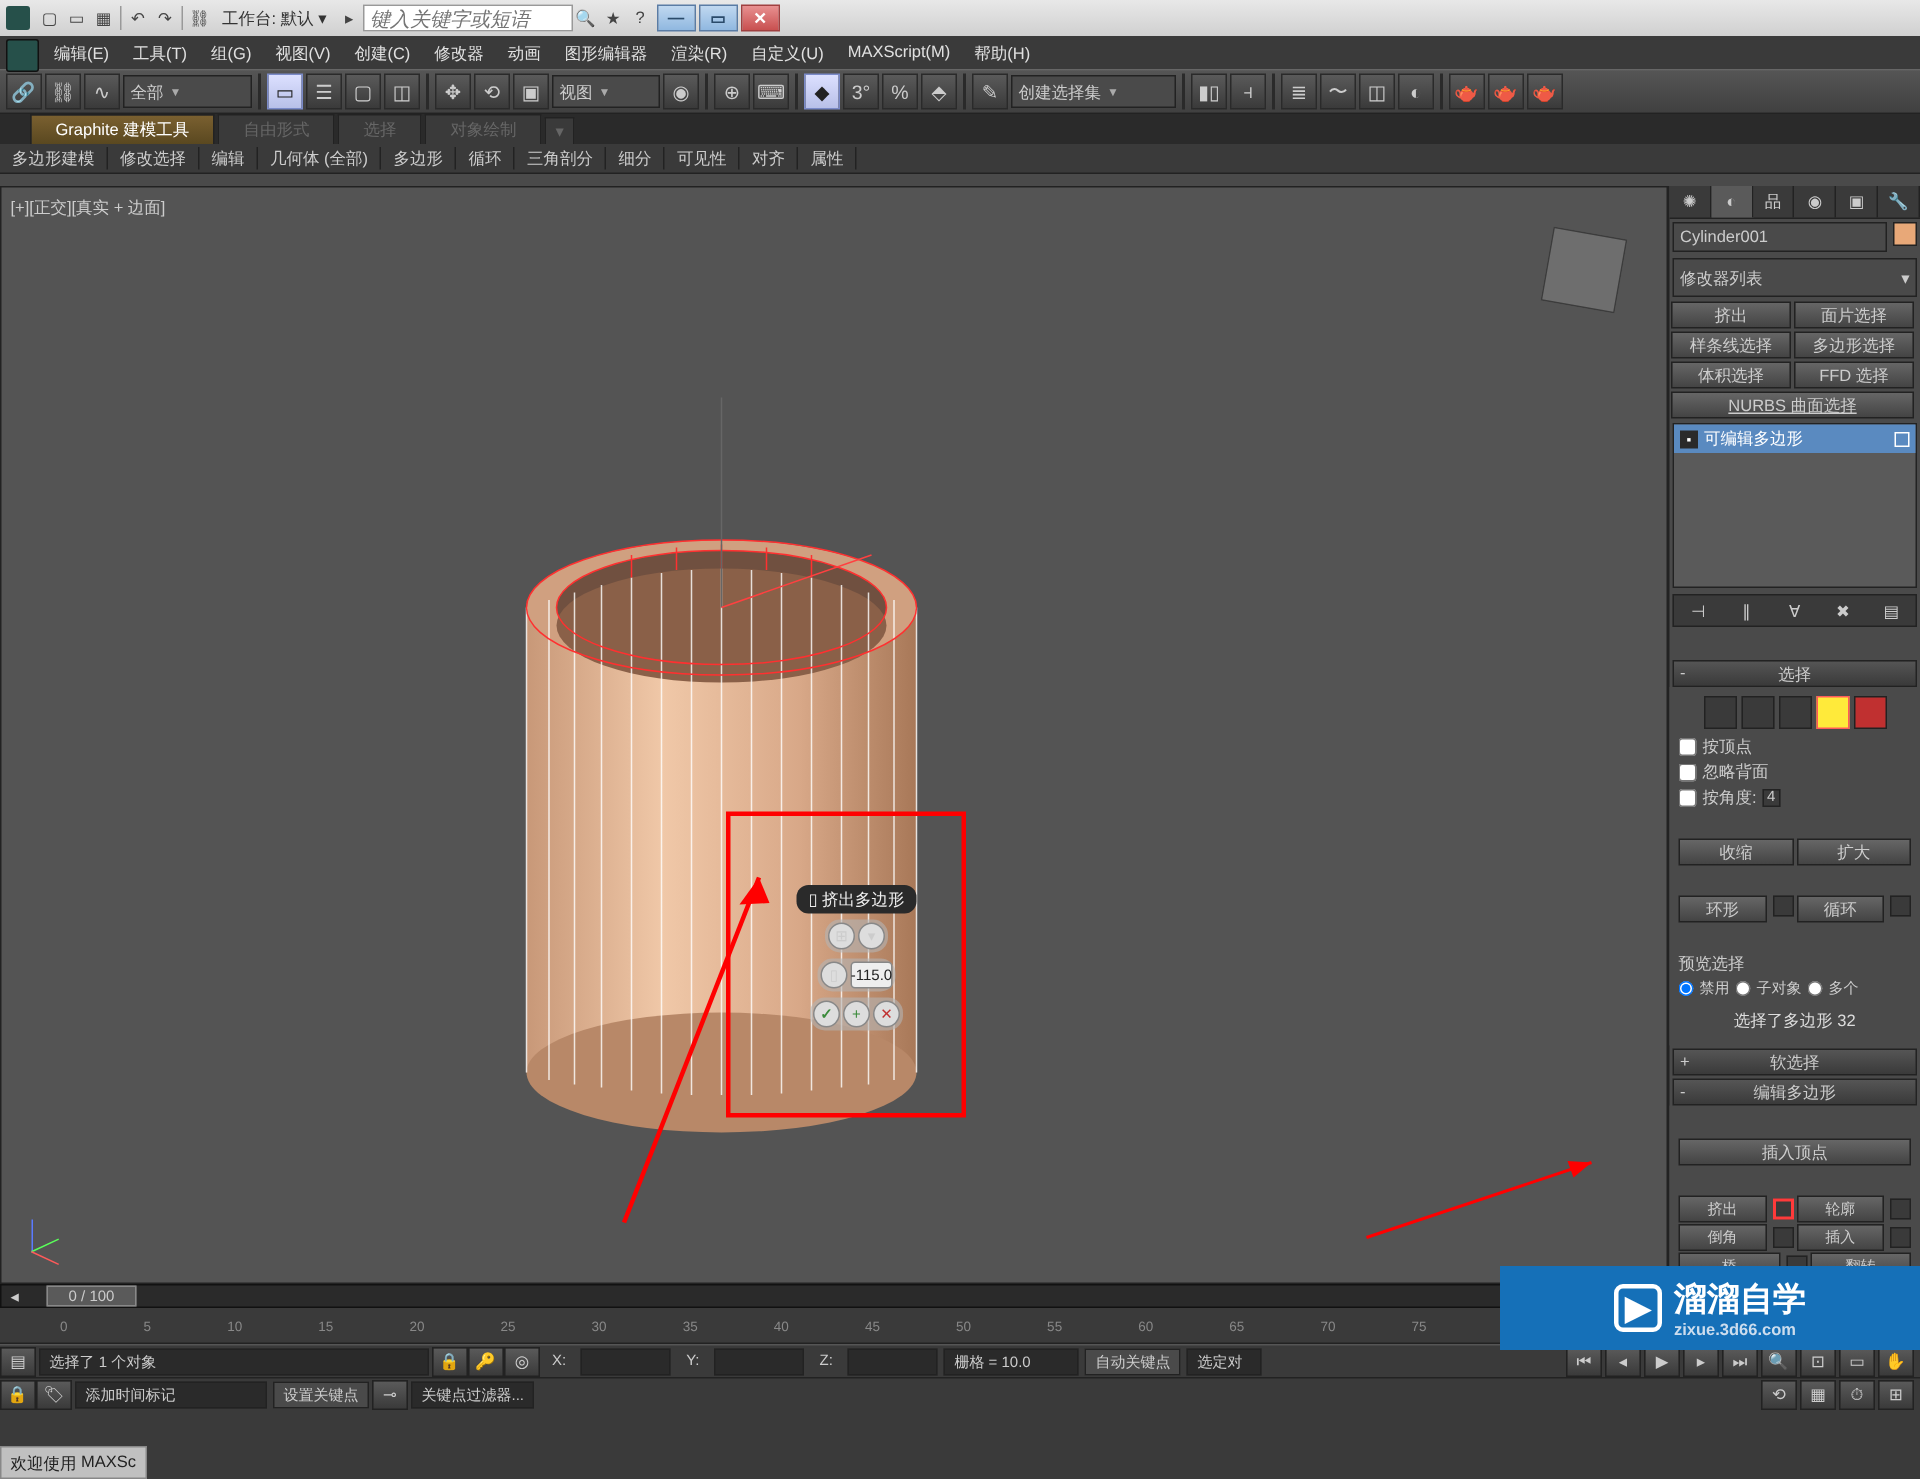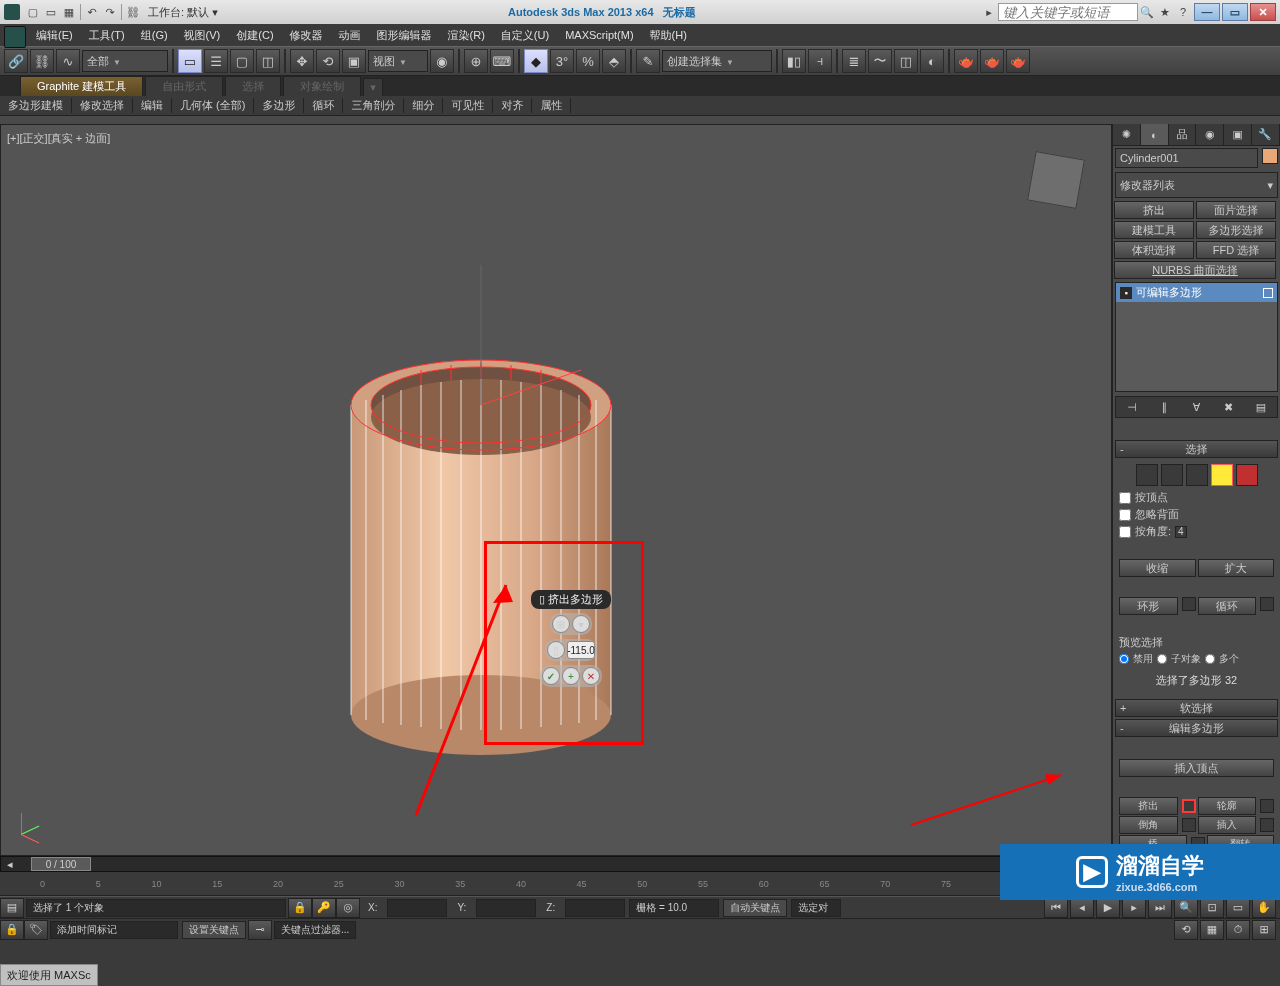--- a/index.html
+++ b/index.html
@@ -126,21 +126,20 @@
   <div class="ico"></div>
   <div class="tb">▢</div>
   <div class="tb">▭</div>
   <div class="tb">▦</div>
   <div class="sep"></div>
   <div class="tb">↶</div>
   <div class="tb">↷</div>
   <div class="sep"></div>
   <div class="tb">⛓</div>
   <div class="worksp"><span>工作台: 默认</span> ▾</div>
-  <div class="title-center"><span>Autodesk 3ds Max  2013 x64</span>&nbsp;&nbsp;&nbsp;<span>无标题</span></div>
   <div class="tb">▸</div>
   <input class="search" placeholder="键入关键字或短语" style="">
   <div class="tb">🔍</div>
   <div class="tb">★</div>
   <div class="tb">?</div>
   <div class="winbtn">—</div>
   <div class="winbtn">▭</div>
   <div class="winbtn close">✕</div>
 </div>
 
@@ -170,21 +169,21 @@
     </div>
   <div class="vsep"></div>
   <div class="tbtn sel">▭</div>
   <div class="tbtn">☰</div>
   <div class="tbtn">▢</div>
   <div class="tbtn">◫</div>
   <div class="vsep"></div>
   <div class="tbtn">✥</div>
   <div class="tbtn">⟲</div>
   <div class="tbtn">▣</div>
-  <div class="tdrop" style="width:60px">
+  <div class="tdrop" style="width:72px">
       <span>视图</span>
       <span class="arr"></span>
     </div>
   <div class="tbtn">◉</div>
   <div class="vsep"></div>
   <div class="tbtn">⊕</div>
   <div class="tbtn">⌨</div>
   <div class="vsep"></div>
   <div class="tbtn sel">◆</div>
   <div class="tbtn">3°</div>
@@ -332,21 +331,21 @@
       <div class="cp-name" style="flex:1">Cylinder001</div>
       <div class="cp-color"></div>
     </div>
     <div class="cp-drop">
         <span>修改器列表</span>
         <span>▾</span>
       </div>
     <div class="cp-btns">
       <div class="cp-btn">挤出</div>
       <div class="cp-btn">面片选择</div>
-      <div class="cp-btn">建模工具</div>
+      <div class="cp-btn">样条线选择</div>
       <div class="cp-btn">多边形选择</div>
       <div class="cp-btn">体积选择</div>
       <div class="cp-btn">FFD 选择</div>
       <div class="cp-btn full">NURBS 曲面选择</div>
     </div>
     <div class="cp-stack">
       <div class="cp-stack-item">
         <span style="display:flex;align-items:center">
             <span class="plus">▪</span>
             <span>可编辑多边形</span>

